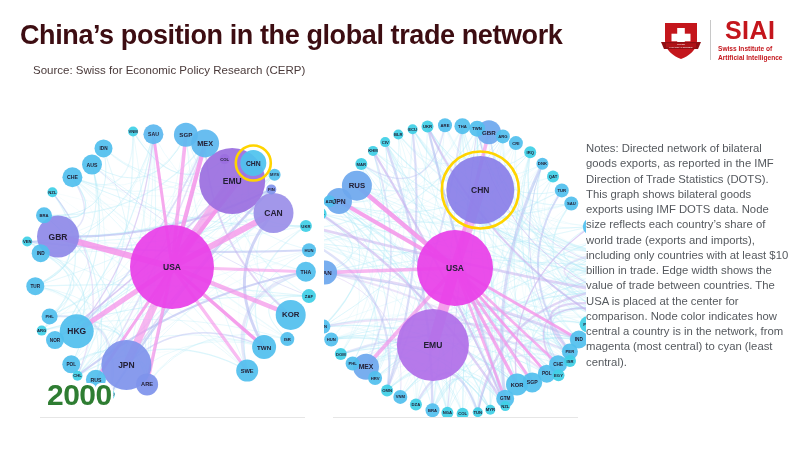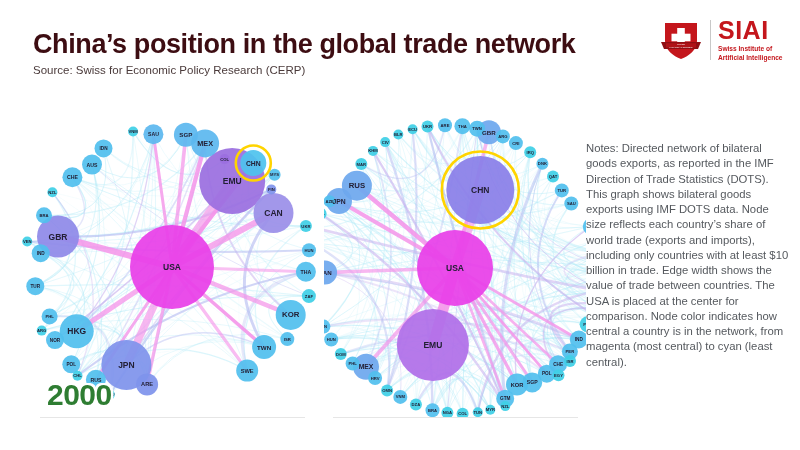--- a/index.html
+++ b/index.html
@@ -7,40 +7,39 @@
     width:800px;height:450px;
     background:#ffffff;
     font-family:"Liberation Sans", sans-serif;
     overflow:hidden;
     position:relative;
   }
   .slide{position:absolute;inset:0;}
 
   
   .title{
-    position:absolute;left:33px;top:20px;
+    position:absolute;left:20px;top:20px;
     font-size:27px;font-weight:bold;
     color:#3d0d12;
     letter-spacing:-0.4px;
     white-space:nowrap;
     font-family:"Liberation Sans", sans-serif;
-    margin-top:9px;
   }
   .source{
     position:absolute;left:33px;top:64px;
     font-size:11.5px;color:#4a3a3a;
     white-space:nowrap;
   }
 
   
   .logo{position:absolute;left:659px;top:14px;width:132px;height:52px;display:flex;align-items:center;gap:7px;}
   .logo-shield{position:relative;width:44px;height:44px;flex:0 0 auto;}
   .logo-divider{width:1px;height:40px;background:#c8c8c8;flex:0 0 auto;}
   .logo-text{display:flex;flex-direction:column;justify-content:center;line-height:1;}
-  .logo-siai{font-size:25px;font-weight:bold;color:#c4161c;letter-spacing:0.5px;}
+  .logo-siai{font-size:25px;font-weight:bold;color:#c4161c;letter-spacing:0.5px;text-align:center;}
   .logo-sub{font-size:6.6px;font-weight:bold;color:#c4161c;line-height:1.25;margin-top:2px;}
 
   
   .notes{
     position:absolute;left:586px;top:141px;width:204px;
     font-size:11.3px;line-height:1.35;color:#55595e;
     text-align:left;
   }
 
   

